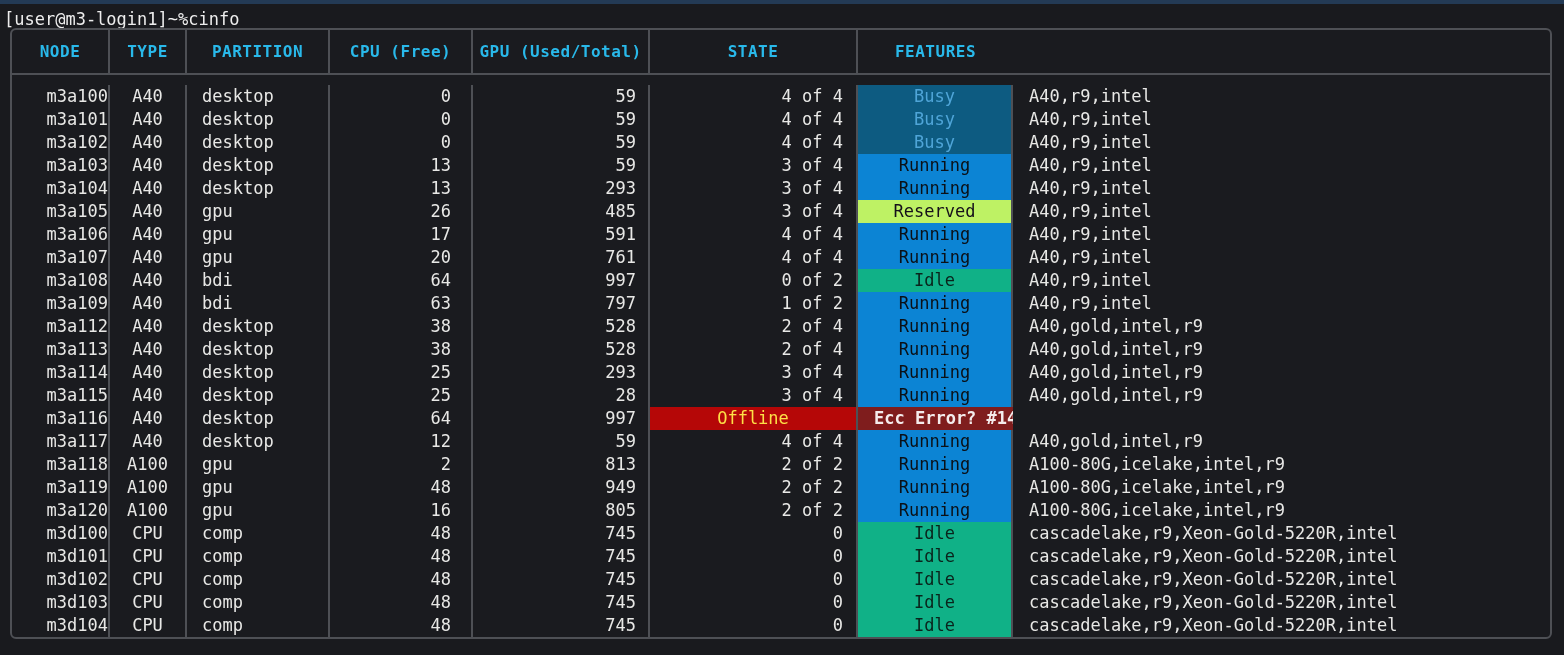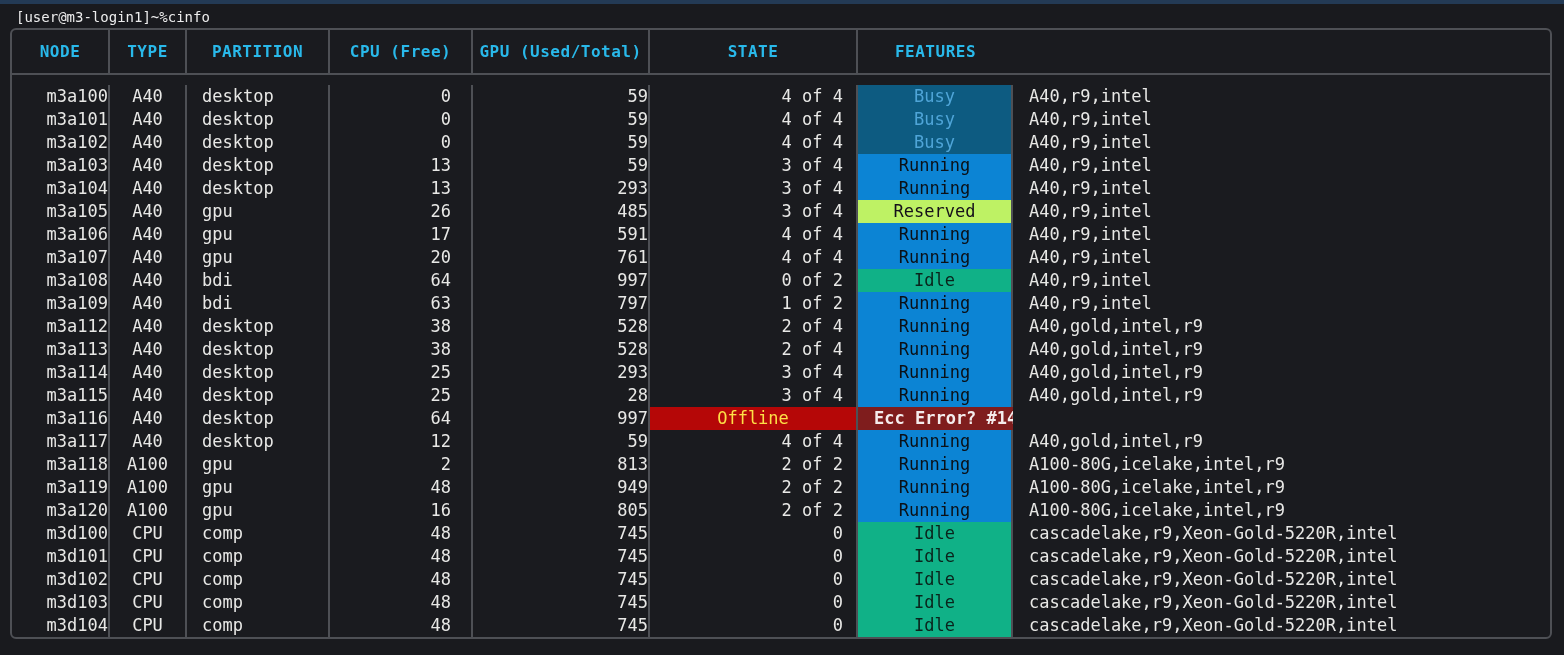--- a/index.html
+++ b/index.html
@@ -4,22 +4,22 @@
 <style>
   * { margin:0; padding:0; box-sizing:border-box; }
   html,body { background:#101114; }
   .screen {
     position:relative; width:1564px; height:655px;
     background:#191a1e; overflow:hidden;
     font-family:"DejaVu Sans Mono", monospace;
   }
   .top-accent { position:absolute; top:0; left:0; width:100%; height:4px; background:#233a55; }
   .prompt {
-    position:absolute; top:9px; left:16px;
-    color:#ededed; font-size:14px; letter-spacing:0; white-space:pre;
+    position:absolute; top:9px; left:4px;
+    color:#ededed; font-size:17px; letter-spacing:0; white-space:pre;
   }
   .cinfo-table {
     position:absolute; top:28px; left:10px; width:1542px;
     border:2px solid #4e5055; border-radius:6px;
     background:#1a1b1f;
   }
   .thead {
     display:grid;
     grid-template-columns:98px 77px 143px 143px 177px 208px 155px 1fr;
     height:45px; border-bottom:2px solid #4e5055;
@@ -38,21 +38,21 @@
   }
   .cell {
     color:#e8e8e6; font-size:17px; line-height:23px; white-space:pre;
     border-right:2px solid #4e5055; overflow:hidden;
   }
   .cell:last-child { border-right:none; }
   .c-node  { text-align:right; }
   .c-type  { text-align:center; }
   .c-part  { text-align:left;  padding-left:15px; }
   .c-cpu   { text-align:right; padding-right:20px; }
-  .c-mem   { text-align:right; }
+  .c-mem   { text-align:right; padding-right:12px; }
   .c-gpu   { text-align:right; padding-right:13px; }
   .c-state { text-align:center; }
   .c-feat  { text-align:left;  padding-left:16px; }
 </style>
 </head>
 <body>
 
 <div class="screen">
   <div class="top-accent"></div>
   <div class="prompt">[user@m3-login1]~%cinfo</div>

